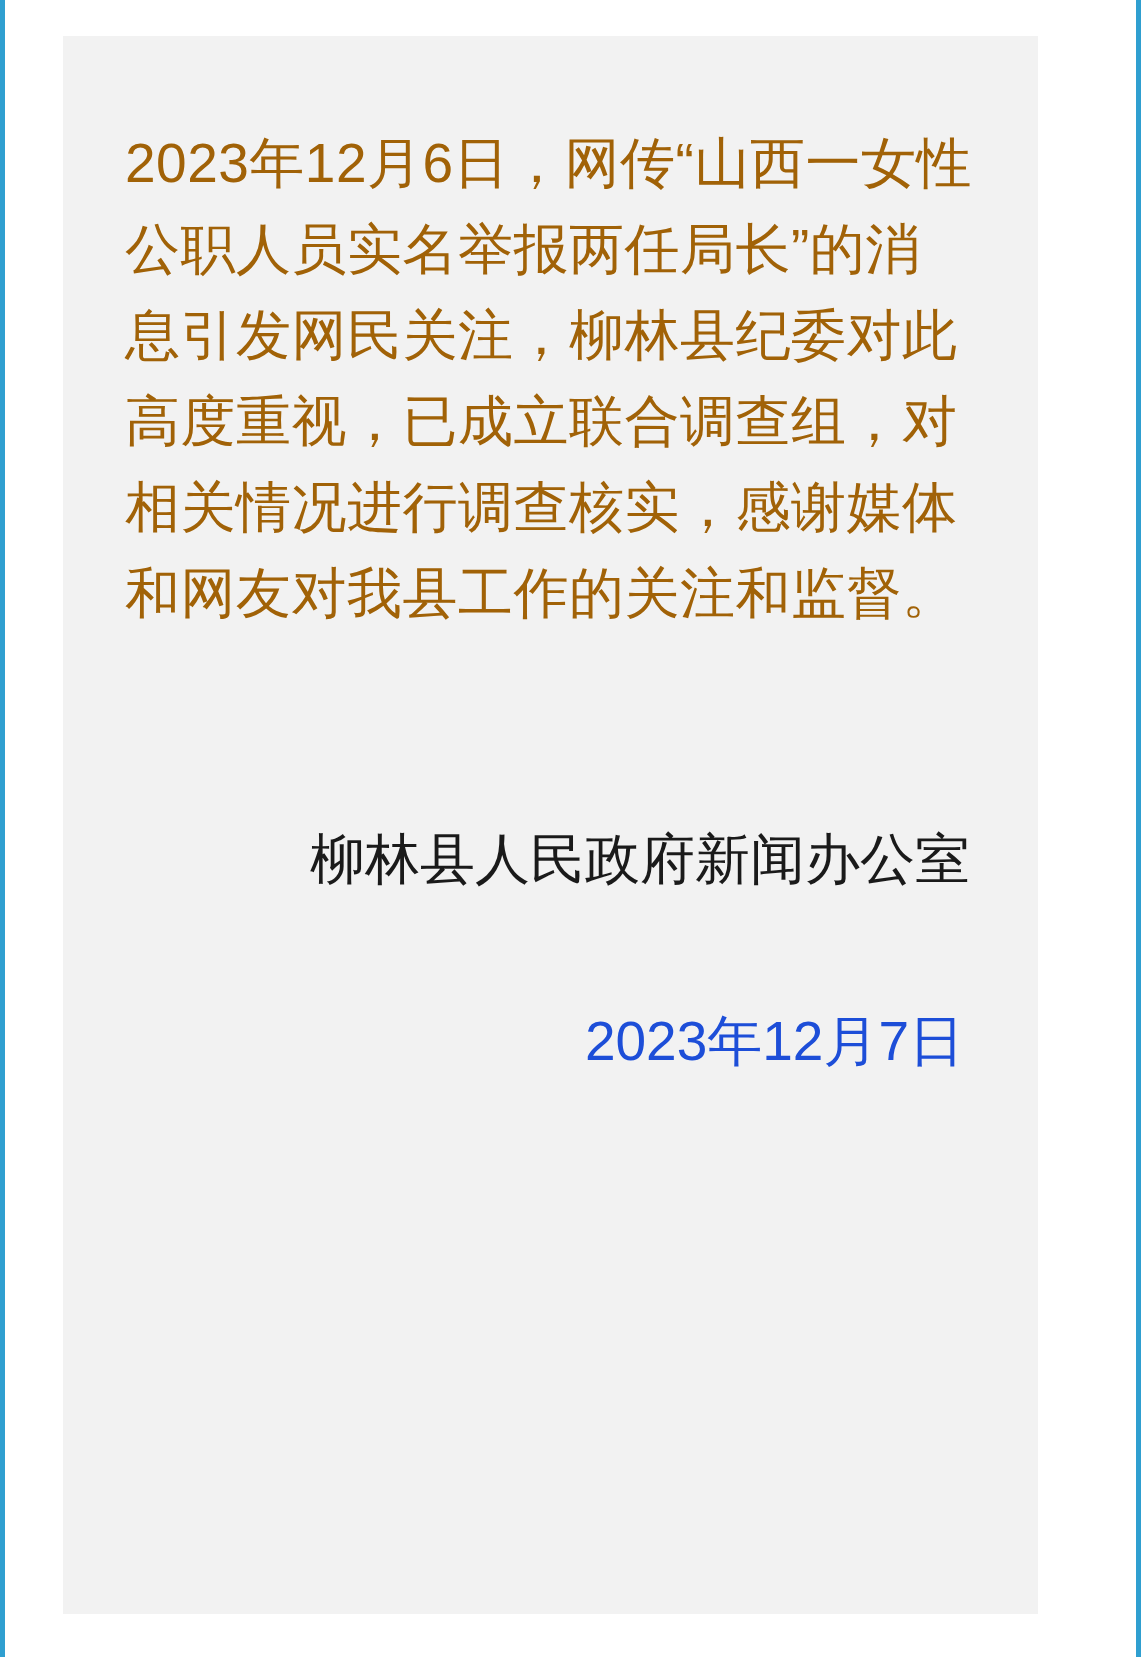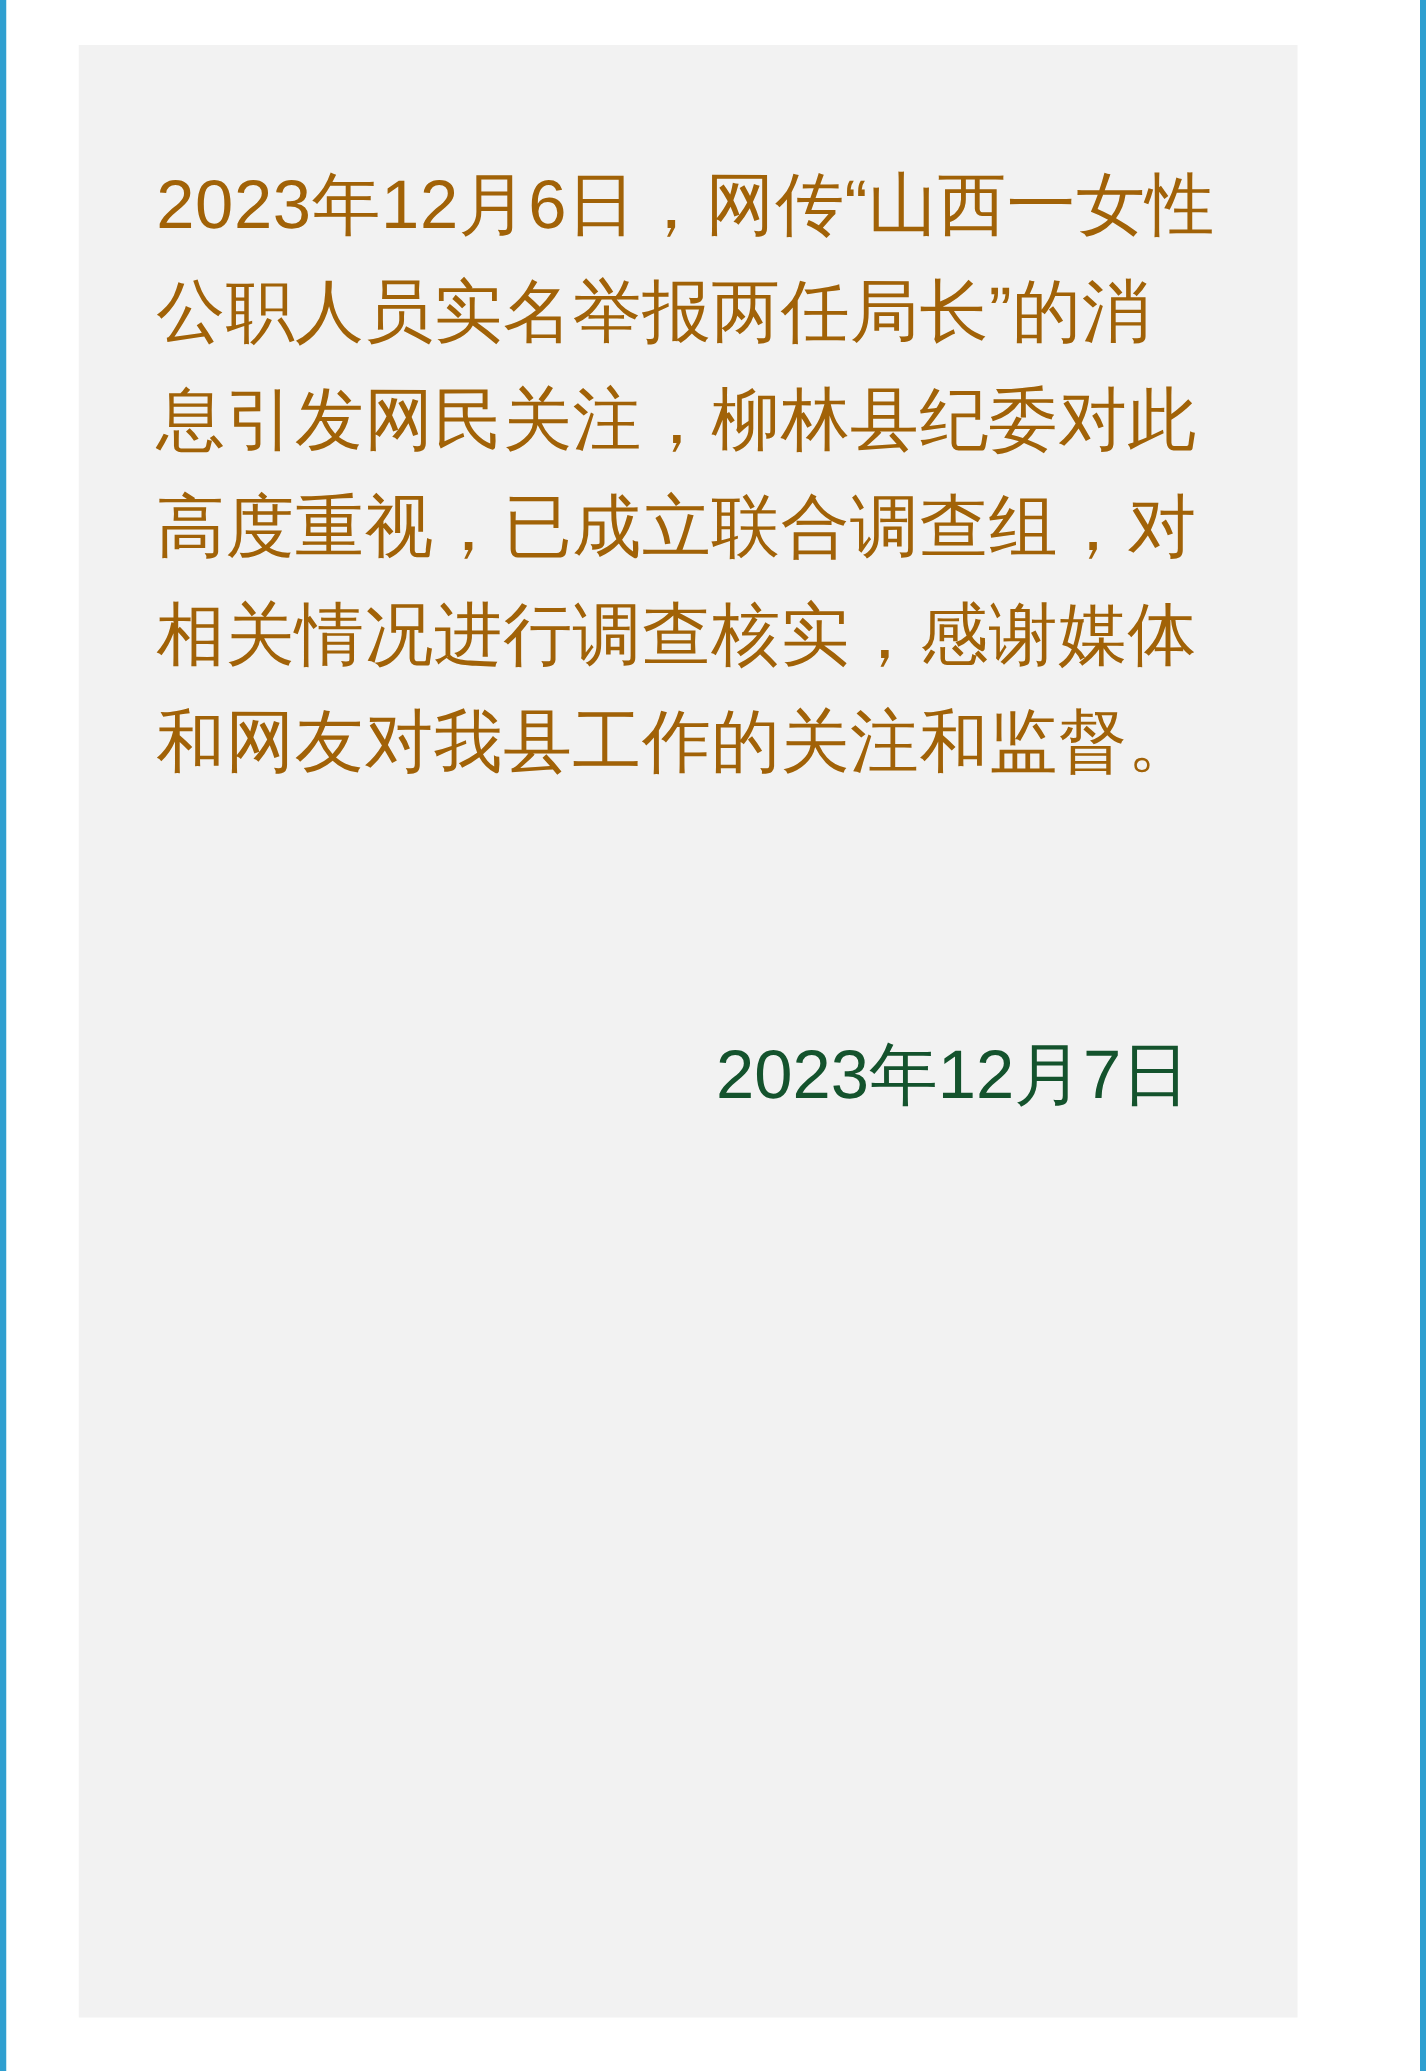--- a/index.html
+++ b/index.html
@@ -53,35 +53,36 @@
   }
   .signature-line {
     font-size: 55px;
     line-height: 86px;
     color: #1a1a1a;
     margin: 0;
   }
   .signature-date {
     font-size: 55px;
     line-height: 86px;
-    color: #14532d;
-    margin: 12px;
+    color: #1d4ed8;
+    margin: 0;
     margin-top: 96px;
     padding-right: 6px;
   }
 </style>
 </head>
 <body>
 
 <div class="page-frame">
   <div class="statement-card">
 
     <p class="body-paragraph">2023年12月6日，网传“山西一女性公职人员实名举报两任局长”的消息引发网民关注，柳林县纪委对此高度重视，已成立联合调查组，对相关情况进行调查核实，感谢媒体和网友对我县工作的关注和监督。</p>
 
     <div class="paragraph-gap"></div>
 
 
     <div class="signature-block">
+      <p class="signature-line">柳林县人民政府新闻办公室</p>
       <p class="signature-date">2023年12月7日</p>
     </div>
 
   </div>
 </div>
 
 </body></html>

